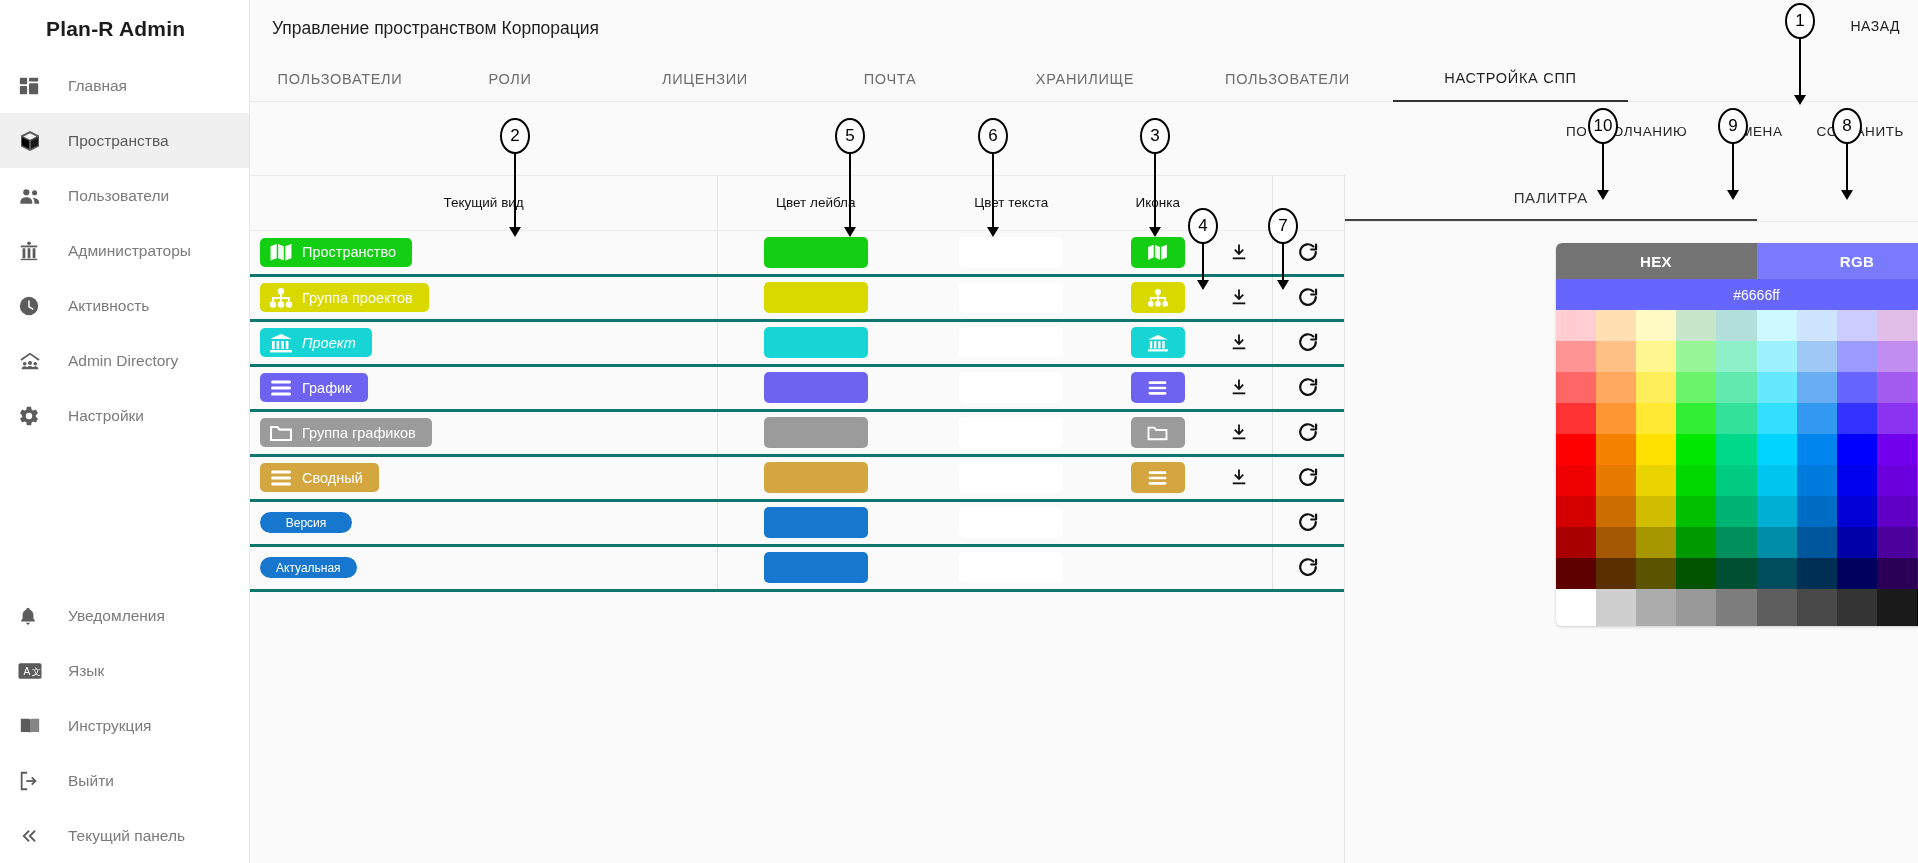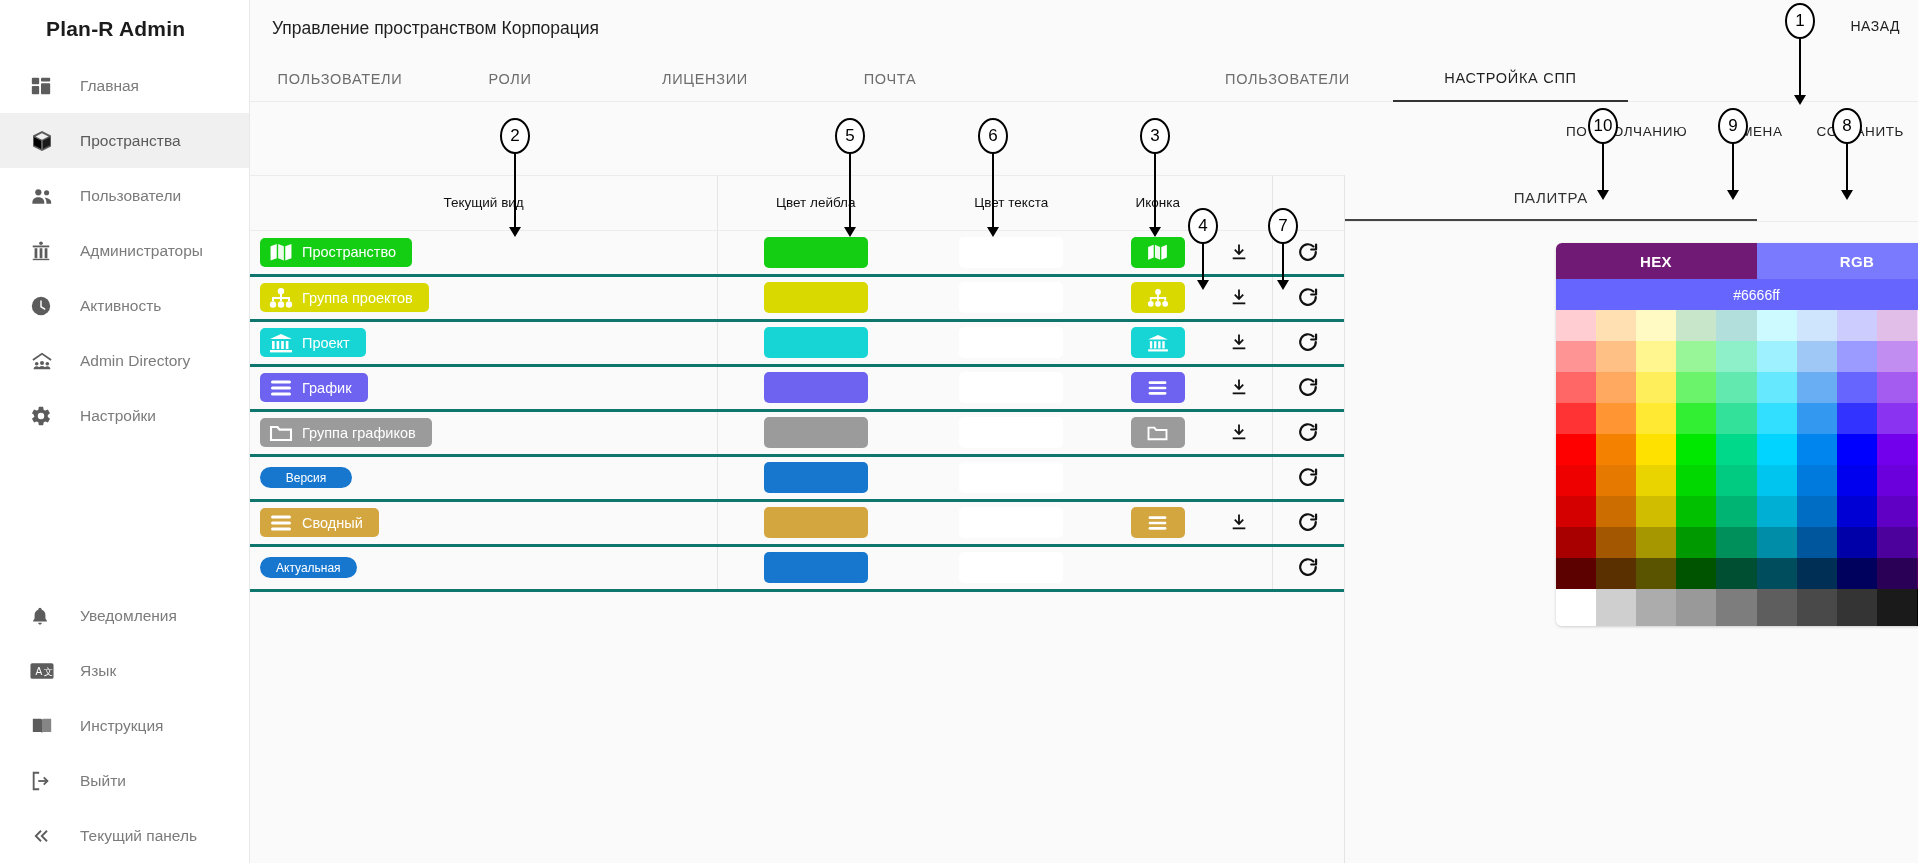--- a/index.html
+++ b/index.html
@@ -20,21 +20,21 @@
     position: relative;
   }
   .brand {
     height: 58px; display: flex; align-items: center;
     padding-left: 46px;
     font-size: 21px; font-weight: bold; color: #1b1b1b;
     letter-spacing: .2px;
   }
   .nav-item {
     display: flex; align-items: center;
-    height: 55px; padding-left: 30px;
+    height: 55px; padding-left: 18px;
     color: #7b7b7b; font-size: 15.5px;
     cursor: pointer;
   }
   .nav-item.active { background: #f0f0f0; color: #5a5a5a; }
   .nav-icon {
     width: 40px; height: 28px; flex-shrink: 0;
     display: flex; align-items: center; justify-content: flex-start;
     color: #5c5c5c;
   }
   .nav-icon svg { display: block; }
@@ -328,20 +328,21 @@
   <main id="main">
 
     <div class="page-title">Управление пространством Корпорация</div>
     <div class="back-btn">НАЗАД</div>
 
     <div class="tabbar">
       <div class="tab" style="left:0px;   width:180px">ПОЛЬЗОВАТЕЛИ</div>
       <div class="tab" style="left:195px; width:130px">РОЛИ</div>
       <div class="tab" style="left:370px; width:170px">ЛИЦЕНЗИИ</div>
       <div class="tab" style="left:570px; width:140px">ПОЧТА</div>
+      <div class="tab" style="left:745px; width:180px">ХРАНИЛИЩЕ</div>
       <div class="tab" style="left:935px; width:205px">ПОЛЬЗОВАТЕЛИ</div>
       <div class="tab active" style="left:1143px;width:235px">НАСТРОЙКА СПП</div>
     </div>
 
     <div class="actionbar">
       <div class="action-btn">ПО УМОЛЧАНИЮ</div>
       <div class="action-btn">ОТМЕНА</div>
       <div class="action-btn">СОХРАНИТЬ</div>
     </div>
 
@@ -458,21 +459,21 @@
               <td class="bdr-l">
                 <div class="iconbtn">
                   <svg width="22" height="23" viewBox="0 0 24 24" fill="none" stroke="currentColor" stroke-width="2.4" stroke-linecap="round">
                     <path d="M20.5 11.5a8.5 8.5 0 1 1-2.6-6.1"></path>
                     <path d="M20.8 3.4v5.3h-5.3" stroke-linejoin="round"></path>
                   </svg>
                 </div>
               </td>
             </tr>
             <tr>
-              <td><span class="chip" style="background: rgb(23, 213, 213); color: rgb(255, 255, 255);">
+              <td><span class="chip" style="background: rgb(23, 213, 213); color: rgb(255, 255, 255); font-style: italic;">
                   <span class="chip-ico">
                     <svg width="24" height="20" viewBox="0 0 24 20" fill="#fff">
                       <path d="M12 1 1 6h22L12 1z"></path>
                       <rect x="3" y="8" width="2.6" height="8"></rect>
                       <rect x="7.6" y="8" width="2.6" height="8"></rect>
                       <rect x="12.2" y="8" width="2.6" height="8"></rect>
                       <rect x="16.8" y="8" width="2.6" height="8"></rect>
                       <rect x="1" y="17" width="22" height="2.4"></rect>
                     </svg>
                   </span>
@@ -589,41 +590,20 @@
               <td class="bdr-l">
                 <div class="iconbtn">
                   <svg width="22" height="23" viewBox="0 0 24 24" fill="none" stroke="currentColor" stroke-width="2.4" stroke-linecap="round">
                     <path d="M20.5 11.5a8.5 8.5 0 1 1-2.6-6.1"></path>
                     <path d="M20.8 3.4v5.3h-5.3" stroke-linejoin="round"></path>
                   </svg>
                 </div>
               </td>
             </tr>
             <tr>
-              <td><span class="chip pill" style="background: rgb(23, 119, 207); color: rgb(255, 255, 255);">
-                  <span>Версия</span>
-                </span></td>
-              <td class="bdr-l">
-                <div class="swatch" style="background: rgb(23, 119, 207);"></div>
-              </td>
-              <td>
-                <div class="swatch" style="background: rgb(255, 255, 255);"></div>
-              </td>
-              <td></td>
-              <td></td>
-              <td class="bdr-l">
-                <div class="iconbtn">
-                  <svg width="22" height="23" viewBox="0 0 24 24" fill="none" stroke="currentColor" stroke-width="2.4" stroke-linecap="round">
-                    <path d="M20.5 11.5a8.5 8.5 0 1 1-2.6-6.1"></path>
-                    <path d="M20.8 3.4v5.3h-5.3" stroke-linejoin="round"></path>
-                  </svg>
-                </div>
-              </td>
-            </tr>
-            <tr>
               <td><span class="chip" style="background: rgb(211, 166, 63); color: rgb(255, 255, 255);">
                   <span class="chip-ico">
                     <svg width="24" height="18" viewBox="0 0 24 18" fill="#fff">
                       <rect x="2" y="1.5" width="20" height="3" rx="1.5"></rect>
                       <rect x="2" y="7.5" width="20" height="3" rx="1.5"></rect>
                       <rect x="2" y="13.5" width="20" height="3" rx="1.5"></rect>
                     </svg>
                   </span>
                   <span>Сводный</span>
                 </span></td>
@@ -654,20 +634,41 @@
                 <div class="iconbtn">
                   <svg width="22" height="23" viewBox="0 0 24 24" fill="none" stroke="currentColor" stroke-width="2.4" stroke-linecap="round">
                     <path d="M20.5 11.5a8.5 8.5 0 1 1-2.6-6.1"></path>
                     <path d="M20.8 3.4v5.3h-5.3" stroke-linejoin="round"></path>
                   </svg>
                 </div>
               </td>
             </tr>
             <tr>
               <td><span class="chip pill" style="background: rgb(23, 119, 207); color: rgb(255, 255, 255);">
+                  <span>Версия</span>
+                </span></td>
+              <td class="bdr-l">
+                <div class="swatch" style="background: rgb(23, 119, 207);"></div>
+              </td>
+              <td>
+                <div class="swatch" style="background: rgb(255, 255, 255);"></div>
+              </td>
+              <td></td>
+              <td></td>
+              <td class="bdr-l">
+                <div class="iconbtn">
+                  <svg width="22" height="23" viewBox="0 0 24 24" fill="none" stroke="currentColor" stroke-width="2.4" stroke-linecap="round">
+                    <path d="M20.5 11.5a8.5 8.5 0 1 1-2.6-6.1"></path>
+                    <path d="M20.8 3.4v5.3h-5.3" stroke-linejoin="round"></path>
+                  </svg>
+                </div>
+              </td>
+            </tr>
+            <tr>
+              <td><span class="chip pill" style="background: rgb(23, 119, 207); color: rgb(255, 255, 255);">
                   <span>Актуальная</span>
                 </span></td>
               <td class="bdr-l">
                 <div class="swatch" style="background: rgb(23, 119, 207);"></div>
               </td>
               <td>
                 <div class="swatch" style="background: rgb(255, 255, 255);"></div>
               </td>
               <td></td>
               <td></td>
@@ -685,21 +686,21 @@
     </div>
 
     <section id="picker">
       <div class="pk-tabs">
         <div class="pk-tab active">ПАЛИТРА</div>
         <div class="pk-tab">СПЕКТР</div>
       </div>
       <div class="pk-body">
         <div class="pk-card">
           <div class="pk-modes" id="pk-modes">
-            <div class="pk-mode" id="mode-hex" style="background: #701a75;">HEX</div>
+            <div class="pk-mode" id="mode-hex" style="background: #737373;">HEX</div>
             <div class="pk-mode" id="mode-rgb" style="background: rgb(122, 122, 255);">RGB</div>
           </div>
           <div class="pk-hex" id="pk-hex" style="background: rgb(102, 102, 255);">#6666ff</div>
           <div class="pk-grid" id="pk-grid">
               <div class="pk-cell" style="background: rgb(255, 205, 210);"></div>
               <div class="pk-cell" style="background: rgb(255, 224, 178);"></div>
               <div class="pk-cell" style="background: rgb(255, 249, 196);"></div>
               <div class="pk-cell" style="background: rgb(200, 230, 201);"></div>
               <div class="pk-cell" style="background: rgb(178, 223, 219);"></div>
               <div class="pk-cell" style="background: rgb(205, 250, 255);"></div>

